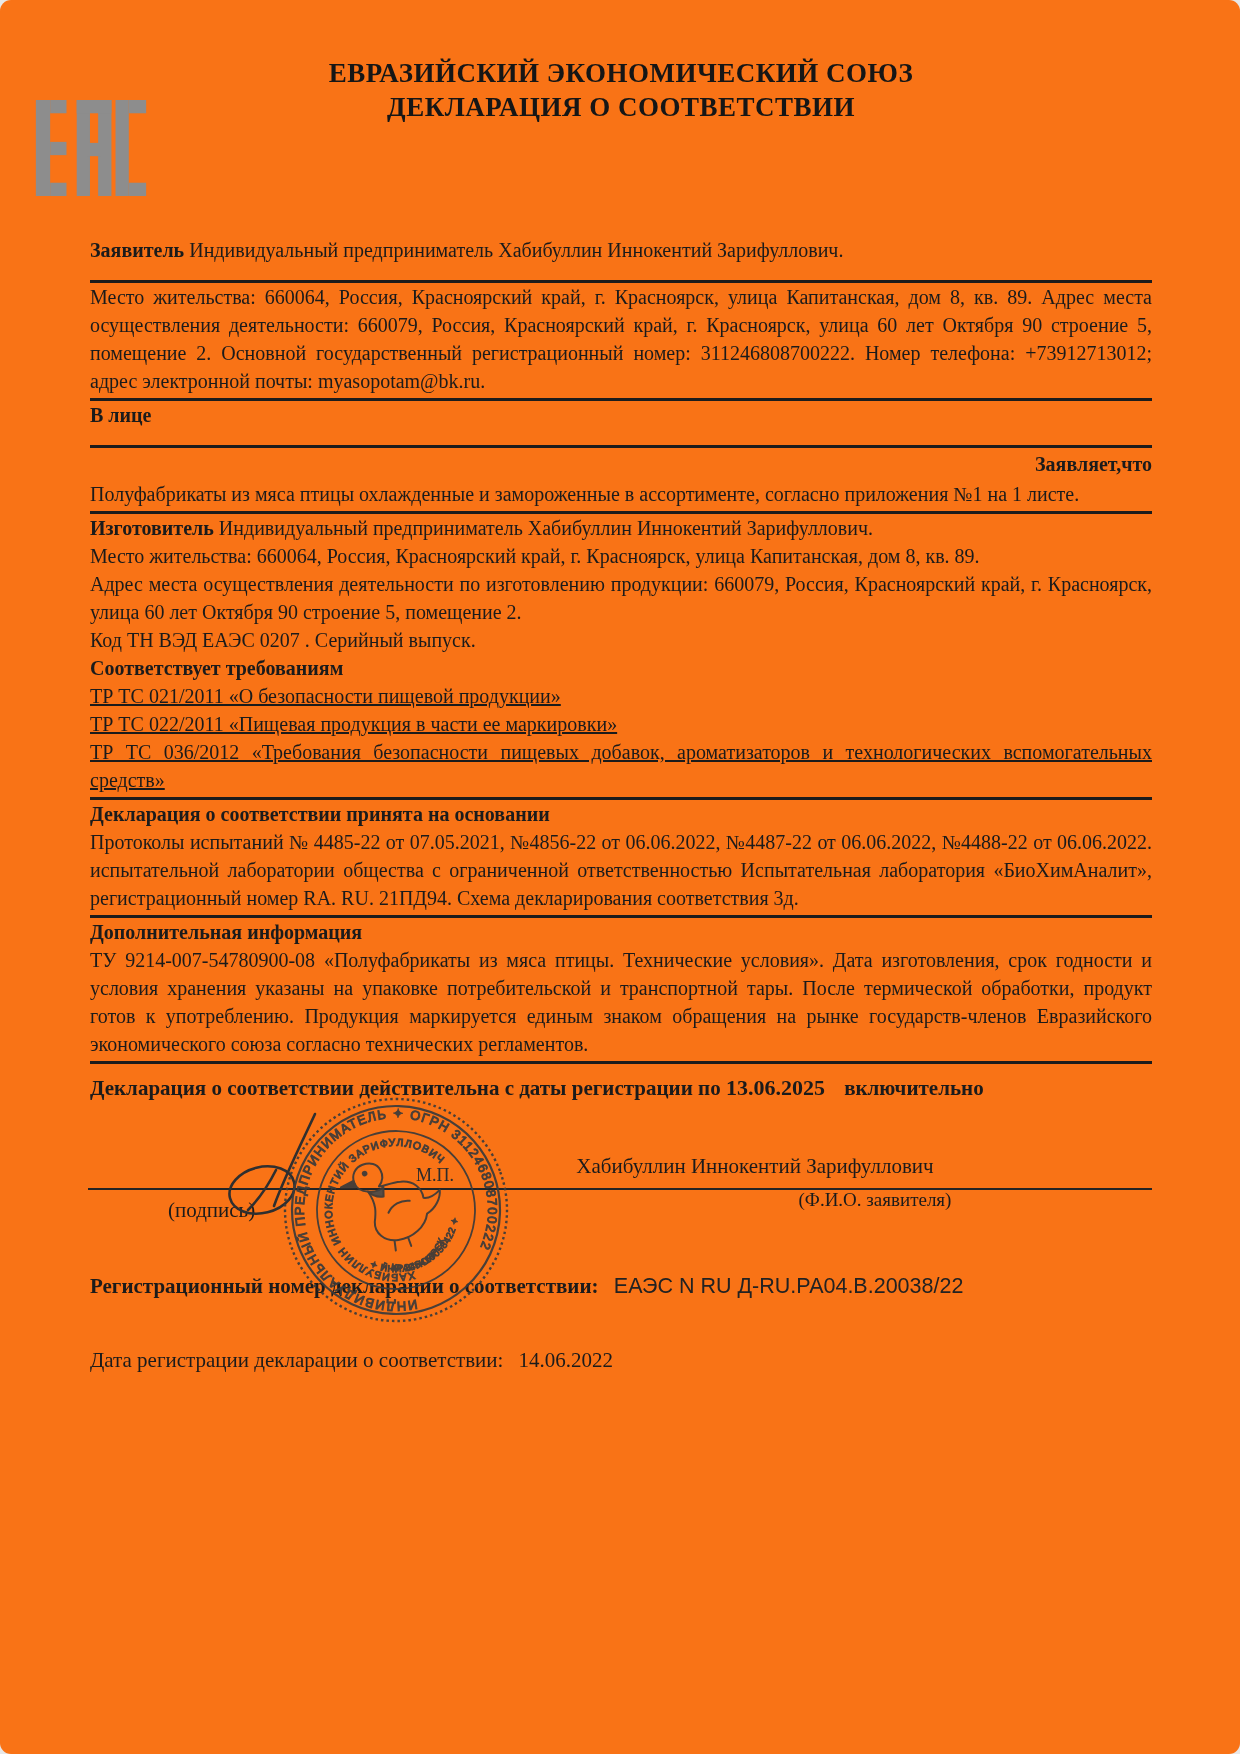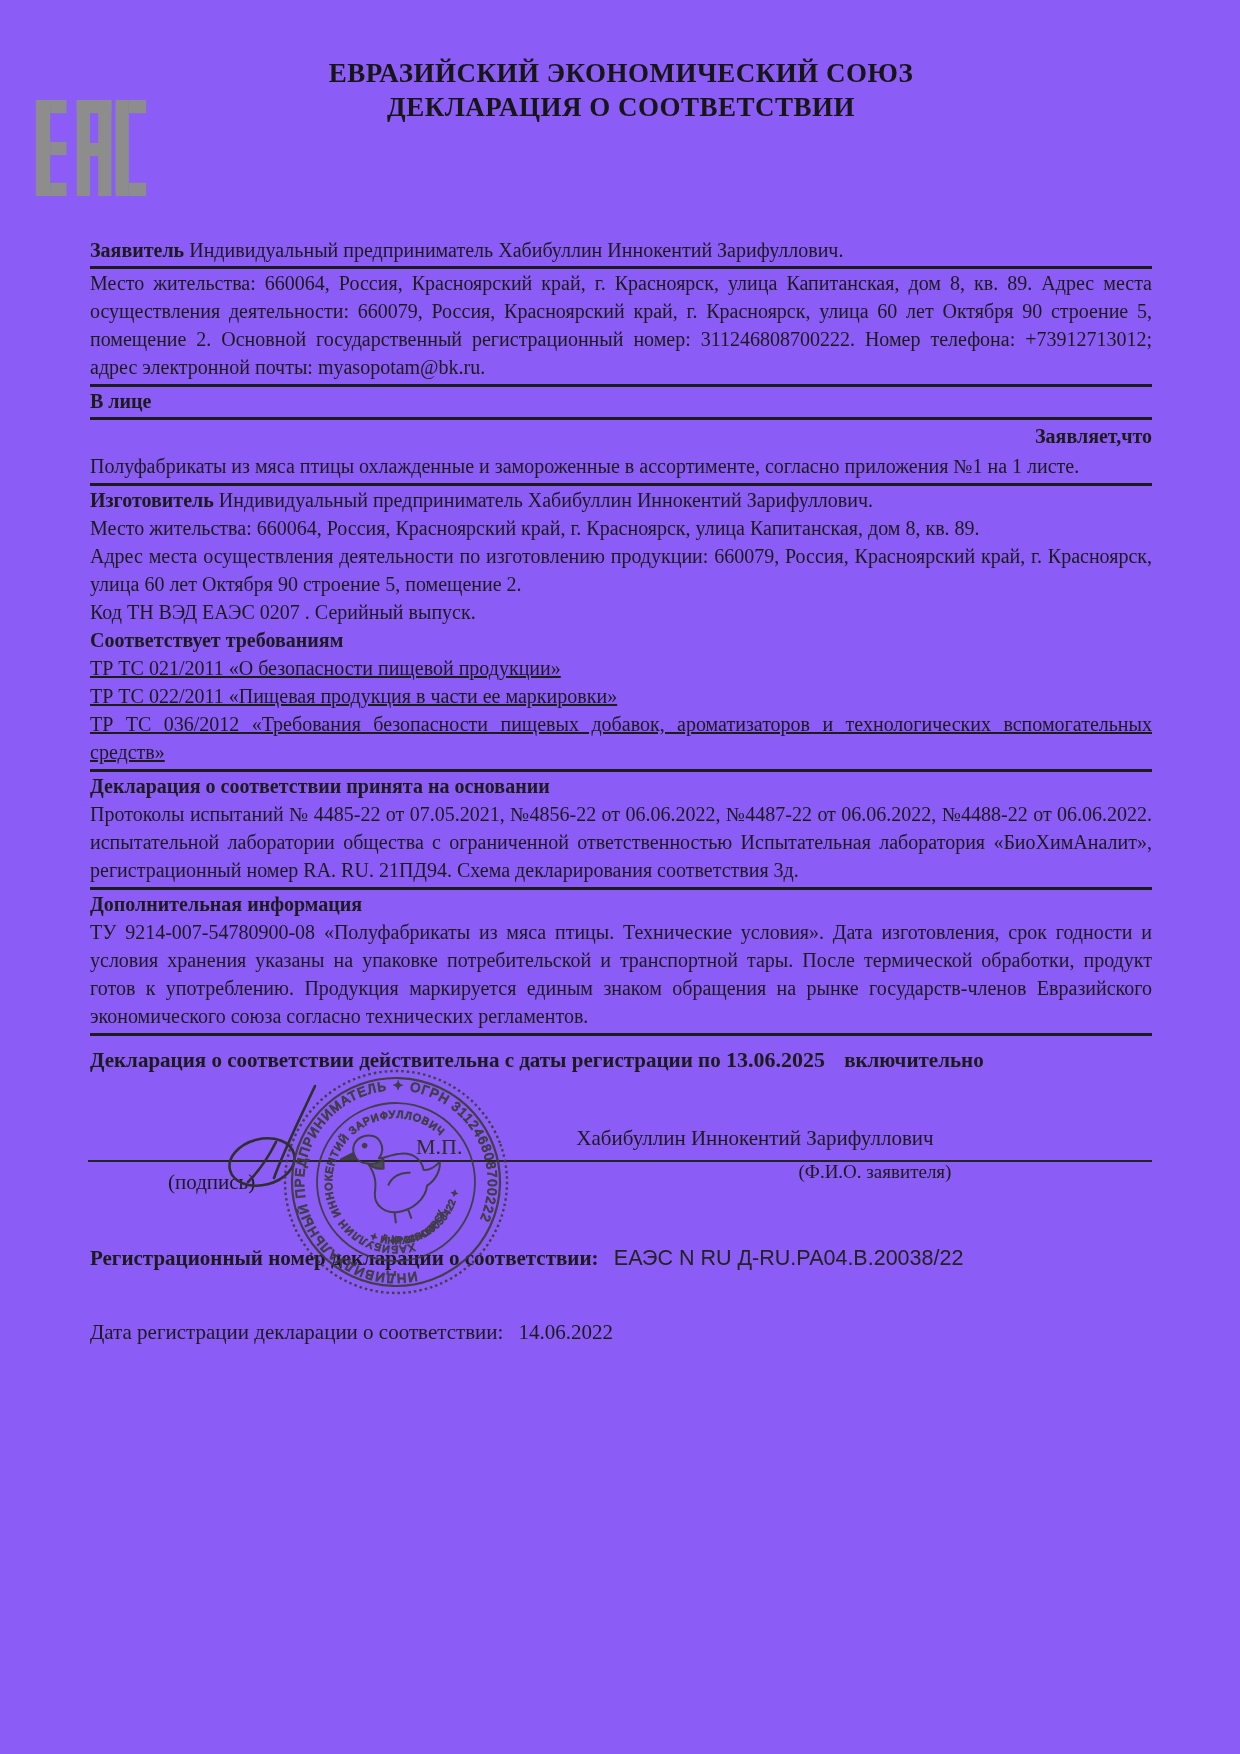--- a/index.html
+++ b/index.html
@@ -1,50 +1,51 @@
 <!DOCTYPE html>
 <html><head>
 <meta charset="utf-8">
 <style>
   html,body{margin:0;padding:0;background:#e8e8e8;}
   .page{
     position:relative;
     width:1240px;height:1754px;
     margin:0 auto;
-    background:#8b5cf6;
+    background:#f97316;
     color:#1b1b1b;
     font-family:"Liberation Serif","DejaVu Serif",serif;
     font-size:20px;
     overflow:hidden;
+    border-radius:11px;
   }
   .content{position:absolute;left:90px;top:56px;width:1062px;}
   
   .titles{text-align:center;font-weight:bold;font-size:27px;line-height:34px;letter-spacing:.5px;color:#161616;}
   
   .eac{position:absolute;left:35px;top:100px;width:112px;height:96px;}
   
   .doc{margin-top:112px;line-height:28px;text-align:justify;}
   .rule{border-bottom:3px solid #1c1c1c;}
   b,.b{font-weight:bold;}
-  .sec-head{padding-bottom:2px;}
+  .sec-head{padding-bottom:16px;}
   .row-split{display:flex;justify-content:flex-end;font-weight:bold;padding:2px 0;}
   .para{margin:0;}
   .pad-b{padding-bottom:3px;}
   .list p{margin:0;text-decoration:underline;}
   
   .validity{font-weight:bold;font-size:21px;padding-top:10px;}
   .validity .vdate{font-size:22px;}
   .validity .vsuffix{margin-left:14px;}
   
   .sig-area{position:relative;height:150px;margin-top:4px;}
   .sig-name{position:absolute;left:470px;top:46px;width:390px;text-align:center;font-size:21px;}
   .sig-line{position:absolute;left:-2px;top:82px;width:1064px;border-bottom:2.5px solid #242424;}
   .cap-sign{position:absolute;left:78px;top:90px;font-size:21px;}
   .cap-fio{position:absolute;left:620px;top:80px;width:330px;text-align:center;font-size:19px;}
-  .mp{position:absolute;left:326px;top:55px;font-size:22px;z-index:1;color:#2c2c2c;}
+  .mp{position:absolute;left:326px;top:55px;font-size:18px;z-index:1;color:#2c2c2c;}
   .stamp{position:absolute;left:186px;top:-16px;width:240px;height:240px;z-index:3;opacity:.92;pointer-events:none;}
   .autograph{position:absolute;left:128px;top:2px;width:130px;height:125px;z-index:2;pointer-events:none;}
   
   .reg-row{margin-top:16px;font-size:21px;}
   .reg-row .label{font-weight:bold;}
   .reg-value-sans{font-family:"Liberation Sans","DejaVu Sans",sans-serif;font-size:21.5px;margin-left:10px;color:#222;}
   .date-row{margin-top:46px;font-size:21px;}
   .date-row .value{font-weight:normal;margin-left:10px;}
   .stamp text{font-family:"Liberation Sans","DejaVu Sans",sans-serif;fill:#3b3b3b;}
 </style>

